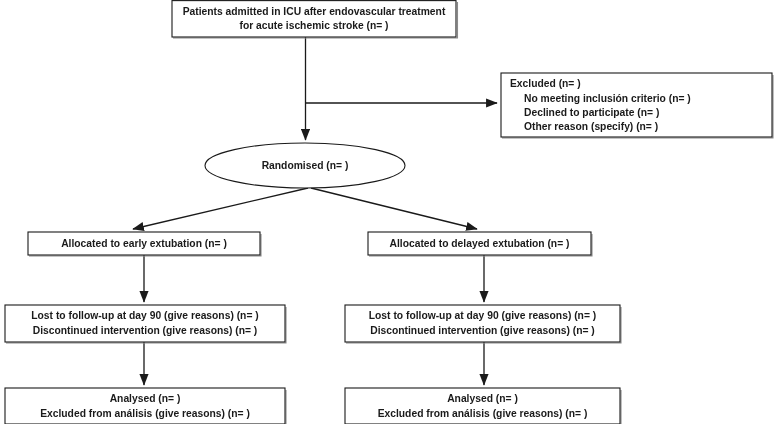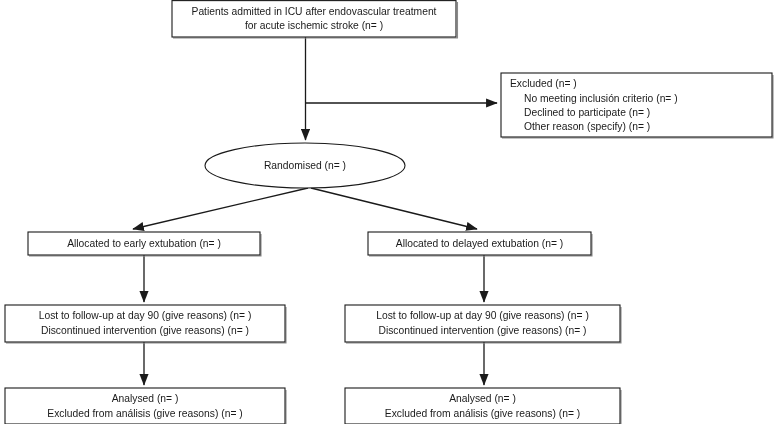--- a/index.html
+++ b/index.html
@@ -11,20 +11,21 @@
   body {
     font-family: "Liberation Sans", sans-serif;
     color: #1a1a1a;
   }
   #diagram-root {
     position: relative;
     width: 778px;
     height: 424px;
     background: #ffffff;
     overflow: hidden;
+    font-weight: bold;
   }
   svg.flow-canvas {
     position: absolute;
     top: 0;
     left: 0;
     width: 778px;
     height: 424px;
   }
   .node-box {
     fill: #ffffff;

